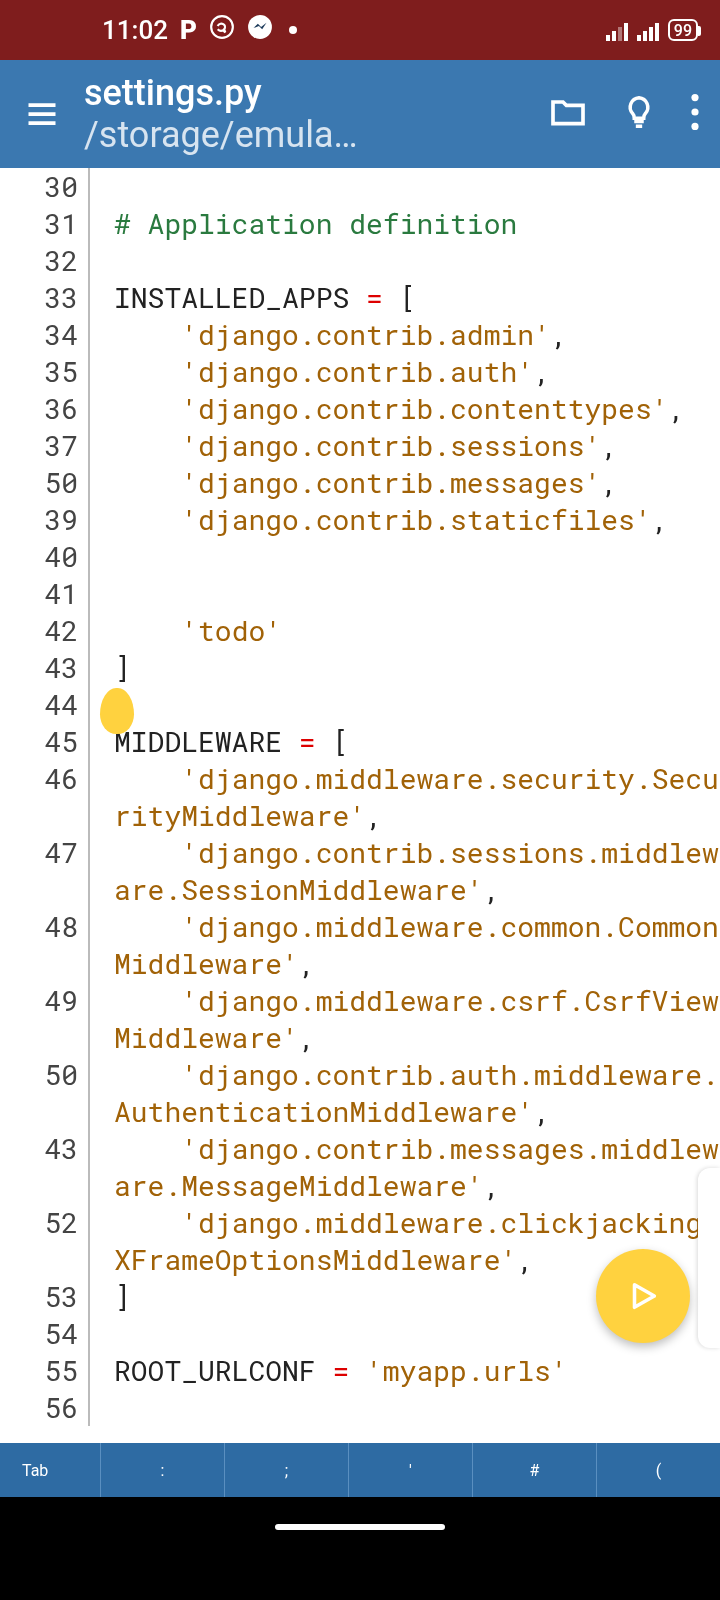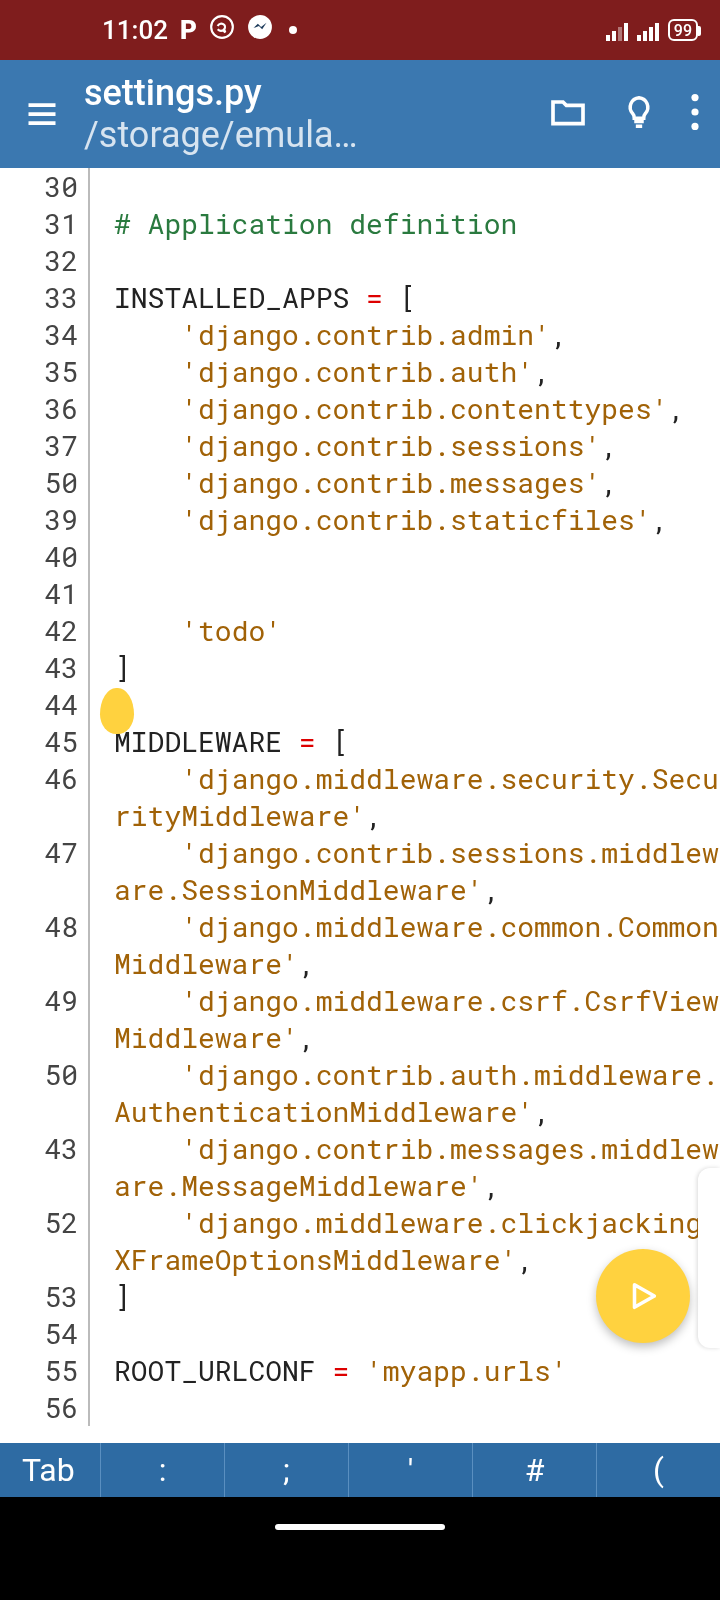--- a/index.html
+++ b/index.html
@@ -19,21 +19,21 @@
   .editor { background: #fff; height: 1275px; overflow: hidden; position: relative; }
   .code-line { display: flex; font-family: "Roboto Mono", monospace; font-size: 28px; line-height: 37px; }
   .gutter { width: 90px; text-align: right; padding-right: 10px; color: #444; border-right: 2px solid #bbb; flex-shrink: 0; }
   .code { padding-left: 24px; white-space: pre-wrap; word-break: break-all; color: #333; flex: 1; }
   .c-comment { color: #2a7a3f; }
   .c-string  { color: #a16207; }
   .c-ident   { color: #222; }
   .c-op      { color: #d00; }
   .cursor-dot { position: absolute; width: 34px; height: 46px; background: #ffd23f; border-radius: 50% 50% 50% 50% / 60% 60% 45% 45%; left: 100px; top: 520px; z-index: 5; }
   .fab { position: absolute; right: 30px; bottom: 100px; width: 94px; height: 94px; border-radius: 50%; background: #ffd23f; display: flex; align-items: center; justify-content: center; box-shadow: 0 4px 10px rgba(0,0,0,.25); z-index: 10; }
-  .keyrow { height: 54px; background: #2e6ba3; display: flex; align-items: stretch; color: #fff; font-size: 32px; }
+  .keyrow { height: 54px; background: #2e6ba3; display: flex; align-items: stretch; color: #fff; font-size: 16px; }
   .keyrow .key { flex: 1; display: flex; align-items: center; justify-content: center; border-left: 1px solid #5a8fc0; }
   .keyrow .key:first-child { border-left: none; flex: 0 0 100px; justify-content: flex-start; padding-left: 22px; }
   .navbar { height: 60px; background: #000; display: flex; align-items: center; justify-content: center; }
   .navbar .pill { width: 170px; height: 6px; background: #fff; border-radius: 3px; }
   .sig { display: inline-flex; align-items: flex-end; gap: 2px; height: 22px; }
   .sig span { width: 4px; background: #fff; display: inline-block; }
   
   .scroll-hint { position: absolute; right: 0; top: 1000px; width: 22px; height: 180px; background: #fff; border-radius: 12px 0 0 12px; box-shadow: -1px 0 4px rgba(0,0,0,.15); }
 </style>
 </head>

